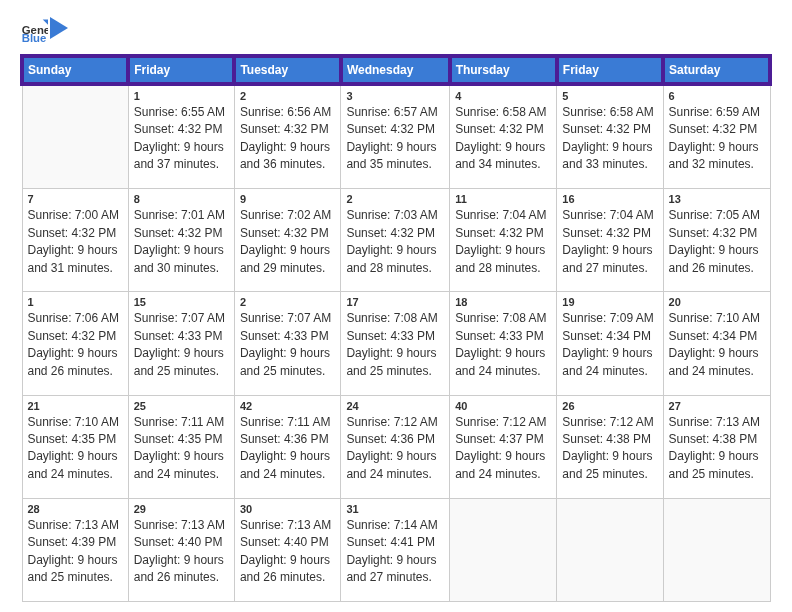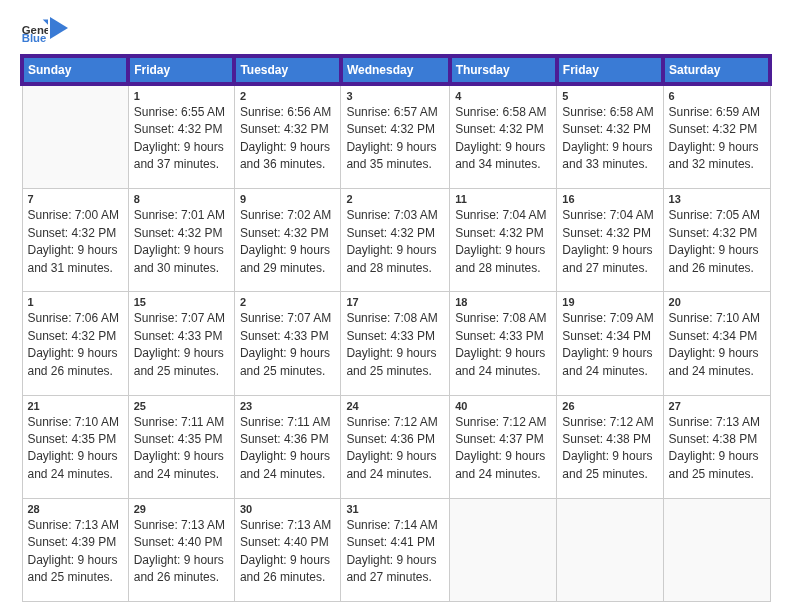--- a/index.html
+++ b/index.html
@@ -213,21 +213,21 @@
         <tr>
           <td>
             <span class="day-number">21</span>
             <div class="day-info">Sunrise: 7:10 AM<br>Sunset: 4:35 PM<br>Daylight: 9 hours and 24 minutes.</div>
           </td>
           <td>
             <span class="day-number">25</span>
             <div class="day-info">Sunrise: 7:11 AM<br>Sunset: 4:35 PM<br>Daylight: 9 hours and 24 minutes.</div>
           </td>
           <td>
-            <span class="day-number">23</span>
+            <span class="day-number">42</span>
             <div class="day-info">Sunrise: 7:11 AM<br>Sunset: 4:36 PM<br>Daylight: 9 hours and 24 minutes.</div>
           </td>
           <td>
             <span class="day-number">24</span>
             <div class="day-info">Sunrise: 7:12 AM<br>Sunset: 4:36 PM<br>Daylight: 9 hours and 24 minutes.</div>
           </td>
           <td>
             <span class="day-number">40</span>
             <div class="day-info">Sunrise: 7:12 AM<br>Sunset: 4:37 PM<br>Daylight: 9 hours and 24 minutes.</div>
           </td>

